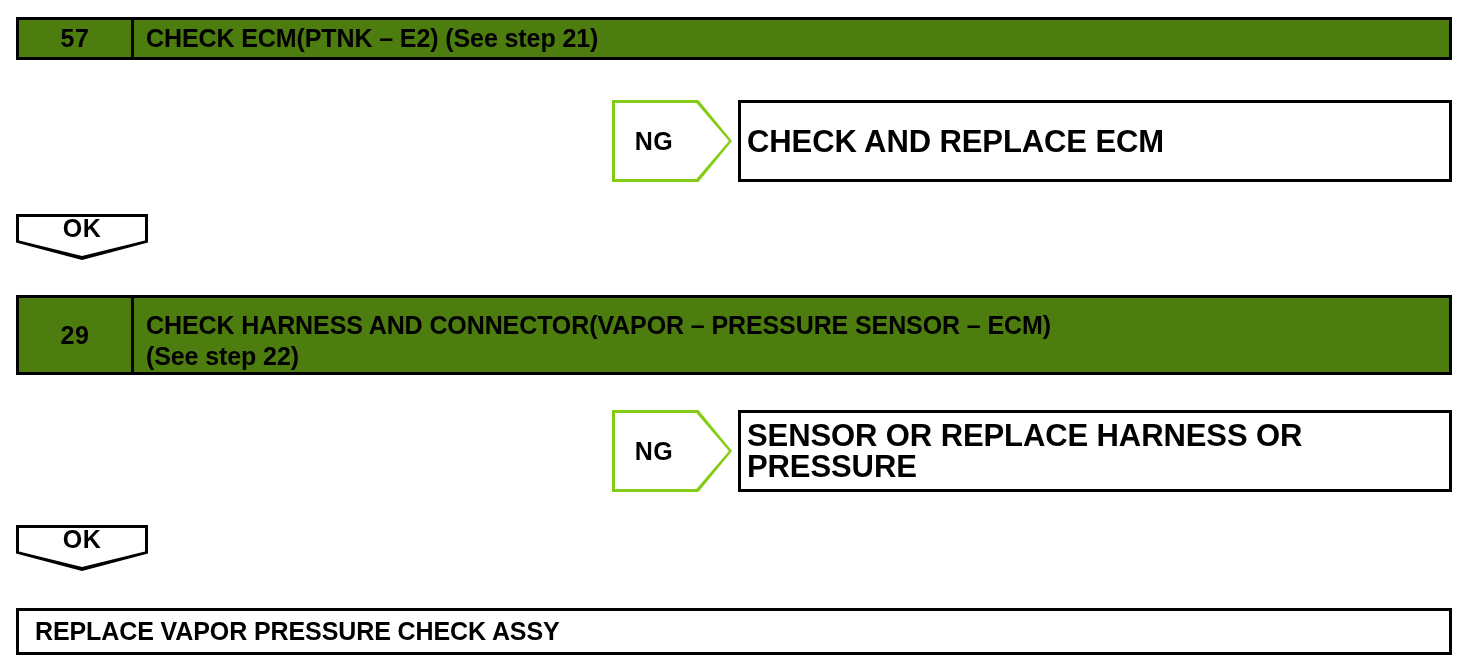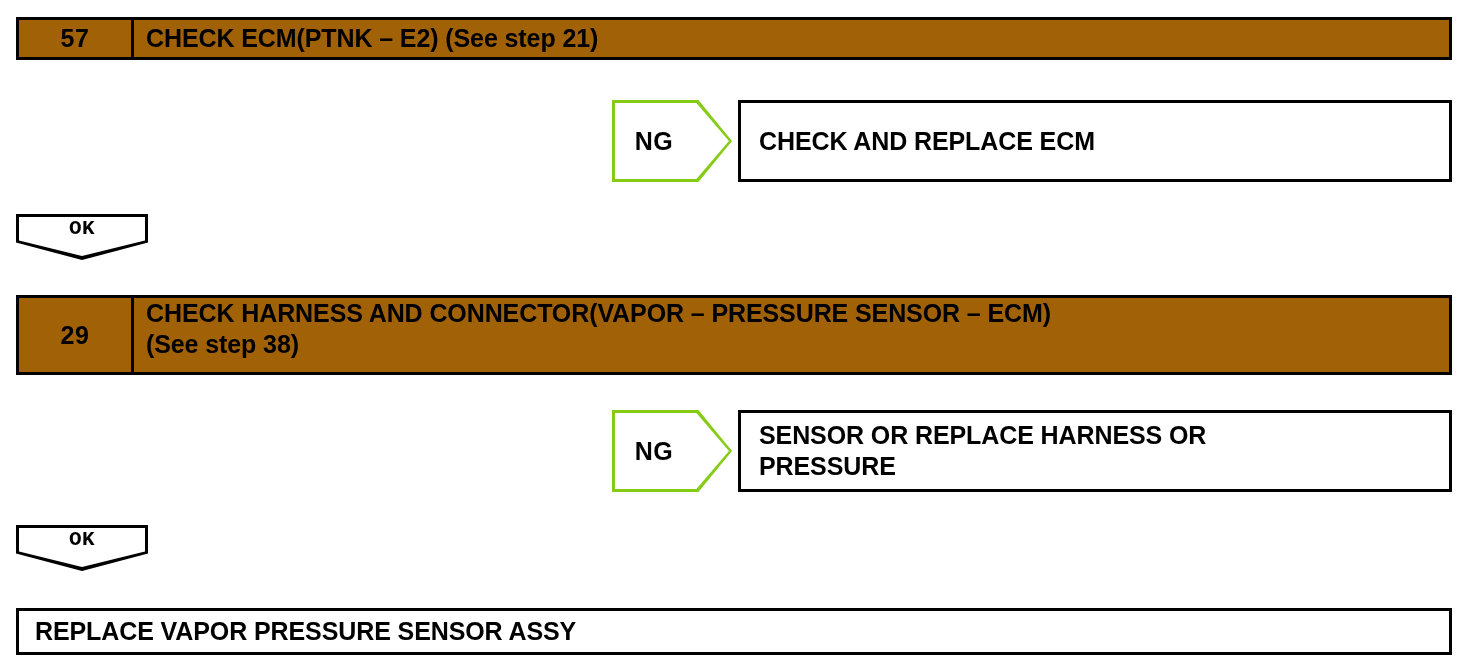--- a/index.html
+++ b/index.html
@@ -18,21 +18,21 @@
     position: relative;
     width: 1472px;
     height: 668px;
   }
 
   
   .abs { position: absolute; box-sizing: border-box; }
 
   .step-row {
     border: 3px solid #000;
-    background: #a16207;
+    background: #4d7c0f;
     display: flex;
     align-items: stretch;
   }
   .step-num {
     width: 112px;
     flex: 0 0 112px;
     border-right: 3px solid #000;
     display: flex;
     align-items: center;
     justify-content: center;
@@ -43,31 +43,31 @@
   .step-title {
     flex: 1 1 auto;
     display: flex;
     align-items: center;
     padding: 0 10px 0 12px;
     font-weight: bold;
     font-size: 25px;
     line-height: 31px;
     letter-spacing: -0.1px;
   }
-  .step-title.two-line { align-items: flex-start; }
+  .step-title.two-line { align-items: flex-end; }
 
   
   .result-box {
     border: 3px solid #000;
     background: #fff;
     display: flex;
     align-items: center;
-    padding: 0 12px 0 18px;
+    padding: 0 12px 0 6px;
     font-weight: bold;
-    font-size: 25px;
+    font-size: 31px;
     line-height: 31px;
     letter-spacing: -0.1px;
   }
   .result-box .justified {
     width: 100%;
     text-align: justify;
     text-align-last: left;
   }
   .result-box .justified > span { display: inline; }
 
@@ -127,24 +127,23 @@
   }
   .ok-badge .ok-label {
     position: absolute;
     left: 0; top: 0;
     width: 100%;
     height: 62%;
     display: flex;
     align-items: center;
     justify-content: center;
     font-weight: bold;
-    font-size: 21px;
+    font-size: 25px;
     letter-spacing: 0.5px;
     color: #000;
-    font-family: Liberation Mono, monospace;
   }
 </style>
 </head>
 <body>
 
 <div id="sheet">
 
   <div class="abs step-row" style="left:16px; top:17px; width:1436px; height:43px;">
     <div class="step-num">57</div>
     <div class="step-title">CHECK ECM(PTNK – E2) (See step 21)</div>
@@ -162,21 +161,21 @@
   <div class="ok-badge" style="left:16px; top:214px; width:132px; height:46px;">
     <div class="inner"></div>
     <div class="ok-label">OK</div>
   </div>
 
   <div class="abs step-row" style="left:16px; top:295px; width:1436px; height:80px;">
     <div class="step-num">29</div>
     <div class="step-title two-line">
       <div>
         <div>CHECK HARNESS AND CONNECTOR(VAPOR – PRESSURE SENSOR – ECM)</div>
-        <div>(See step 38)</div>
+        <div>(See step 22)</div>
       </div>
     </div>
   </div>
 
   <div class="ng-arrow" style="left:612px; top:410px; width:120px; height:82px;">
     <div class="inner"></div>
     <div class="ng-label">NG</div>
   </div>
 
   <div class="abs result-box" style="left:738px; top:410px; width:714px; height:82px;">
@@ -185,16 +184,16 @@
       <span>PRESSURE</span>
     </div>
   </div>
 
   <div class="ok-badge" style="left:16px; top:525px; width:132px; height:46px;">
     <div class="inner"></div>
     <div class="ok-label">OK</div>
   </div>
 
   <div class="abs plain-box" style="left:16px; top:608px; width:1436px; height:47px;">
-    <span>REPLACE VAPOR PRESSURE SENSOR ASSY</span>
+    <span>REPLACE VAPOR PRESSURE CHECK ASSY</span>
   </div>
 
 </div>
 
 </body></html>

